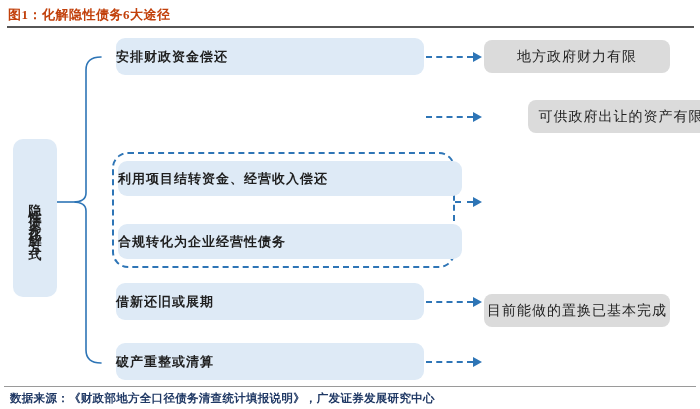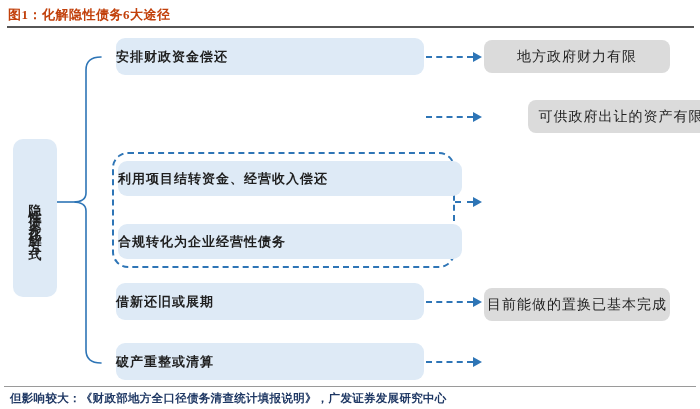--- a/index.html
+++ b/index.html
@@ -113,20 +113,20 @@
     <div class="dash"></div>
       <div class="head"></div>
   </div>
 
   <div class="gbox" style="top:40px;">
     <span>地方政府财力有限</span>
   </div>
   <div class="gbox" style="top:100px;margin-left:44px;">
     <span>可供政府出让的资产有限</span>
   </div>
-  <div class="gbox" style="top:288px;">
+  <div class="gbox" style="top:294px;">
     <span>目前能做的置换已基本完成</span>
   </div>
 
   <div class="foot-rule"></div>
-  <div class="fig-source">但影响较大：《财政部地方全口径债务清查统计填报说明》，广发证券发展研究中心</div>
+  <div class="fig-source">数据来源：《财政部地方全口径债务清查统计填报说明》，广发证券发展研究中心</div>
 
 </div>
 
 </body></html>

